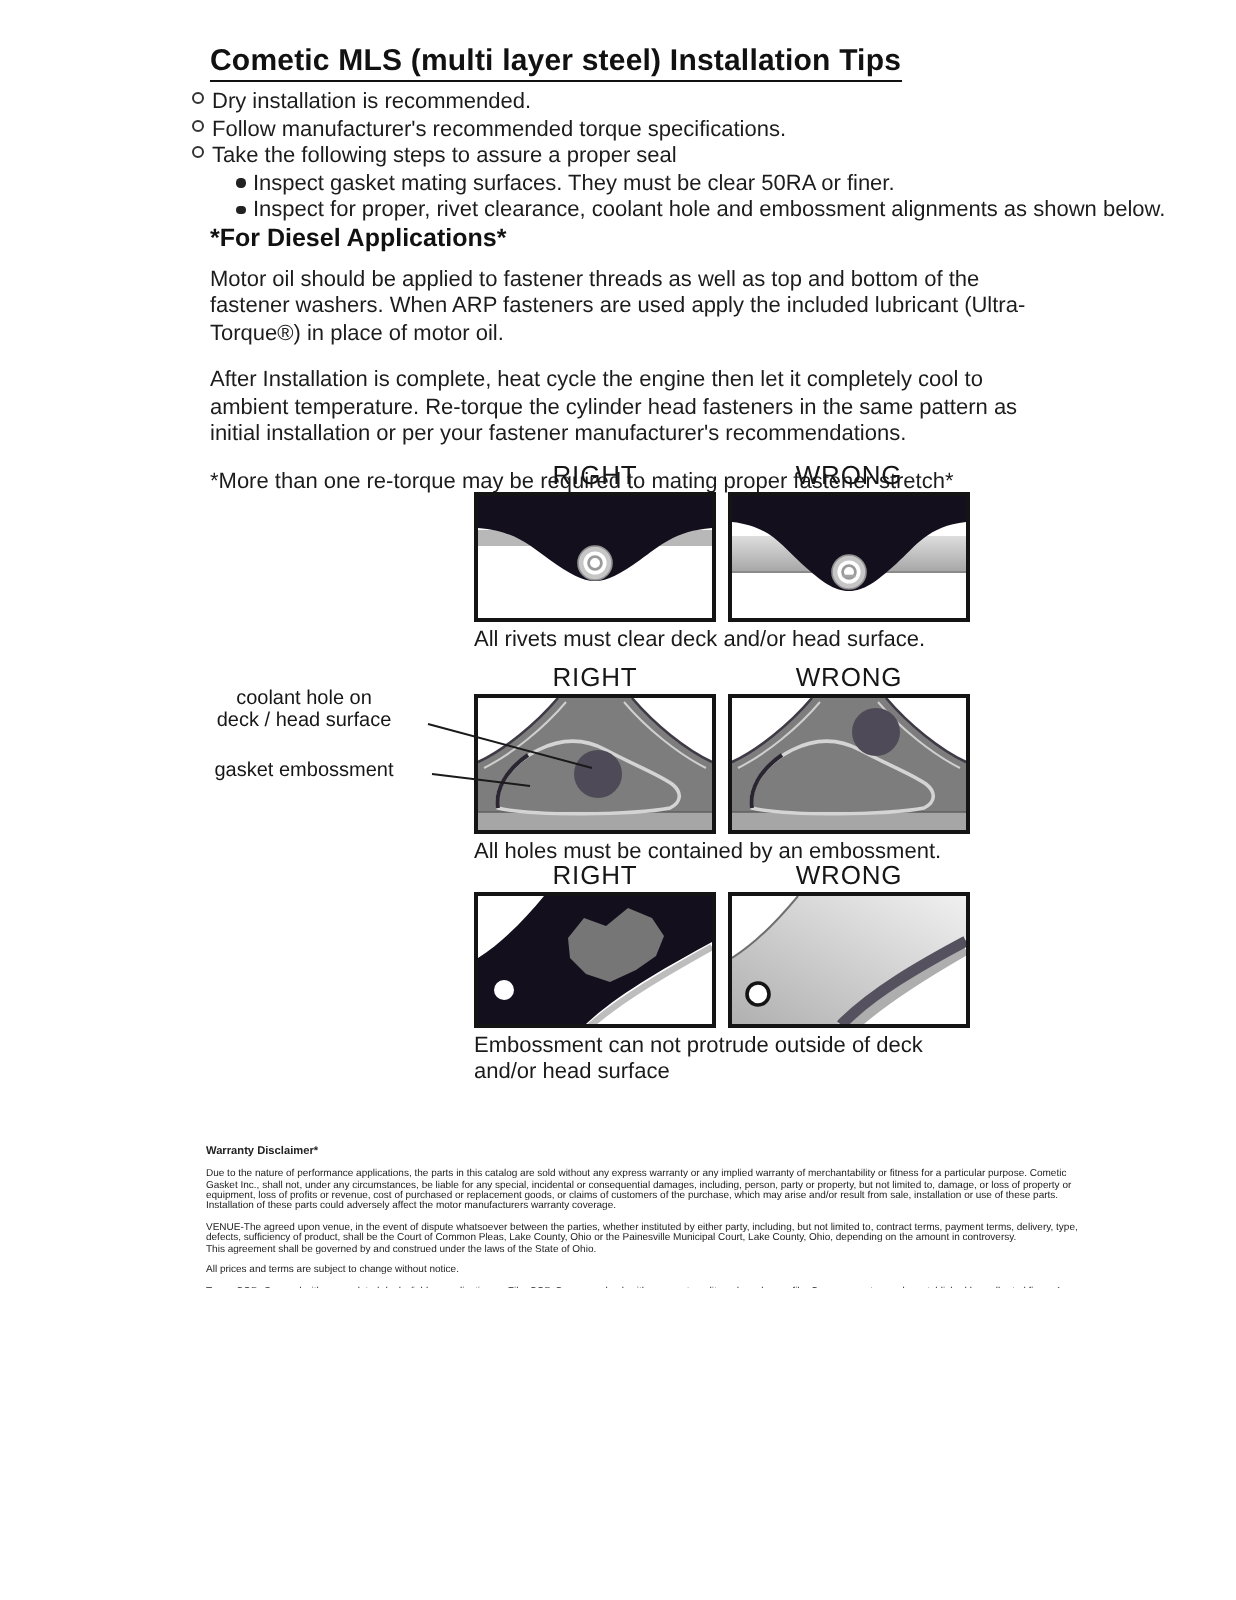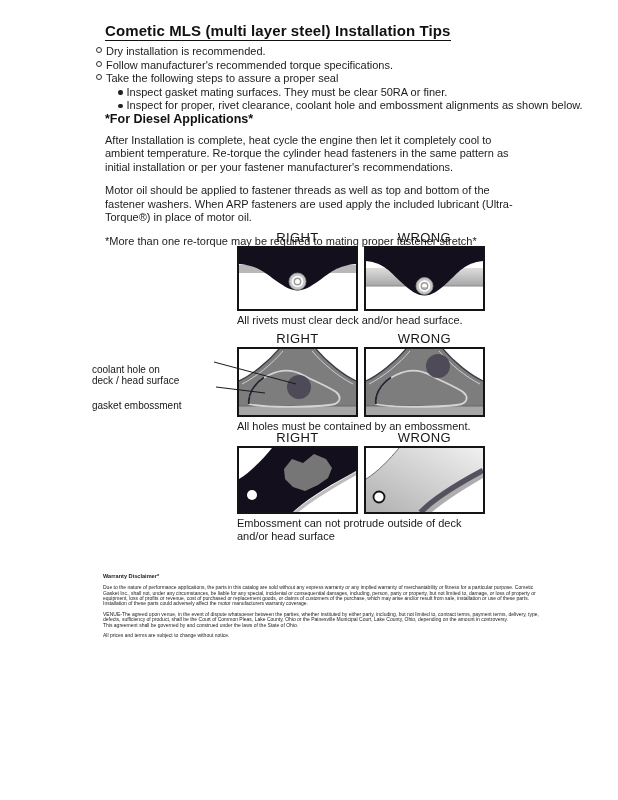--- a/index.html
+++ b/index.html
@@ -26,21 +26,21 @@
   .dg-row { position:absolute; }
   .dg-labels { display:flex; gap:6px; }
   .dg-label { width:121px; text-align:center; font-size:13px; letter-spacing:0.4px; color:#161616; }
   .dg-boxes { display:flex; gap:6px; margin-top:1px; }
   .dg-box { width:121px; box-sizing:border-box; border:2px solid #141414; background:#fff; line-height:0; }
   .h65 { height:65px; } .h70 { height:70px; } .h68 { height:68px; }
   .dg-caption { font-size:11px; line-height:13px; margin-top:3px; color:#1a1a1a; }
   .indent { margin-left:137px; }
   .cap-narrow { width:250px; }
 
-  .side-label { position:absolute; width:120px; text-align:left; font-size:10px; line-height:10.5px; color:#161616;margin-top:20px; }
+  .side-label { position:absolute; width:120px; text-align:center; font-size:10px; line-height:10.5px; color:#161616; }
   .leader-svg { position:absolute; left:0; top:0; pointer-events:none; }
 
   .warranty { position:absolute; left:103px; top:574px; width:440px; font-size:5px; line-height:5.3px; color:#222; }
   .warranty h3 { font-size:5.6px; font-weight:bold; margin:0 0 6px 0; }
   .warranty p { margin:0 0 5.5px 0; white-space:pre-line; }
 
   .page-code { position:absolute; left:388px; top:756px; font-size:15px; color:#2a2a2a; letter-spacing:0.3px;margin-left:24px; }
 </style>
 </head>
 <body>
@@ -52,22 +52,22 @@
   <div class="intro">
     <div class="li"><span class="blt"></span><span>Dry installation is recommended.</span></div>
     <div class="li"><span class="blt"></span><span>Follow manufacturer's recommended torque specifications.</span></div>
     <div class="li"><span class="blt"></span><span>Take the following steps to assure a proper seal</span></div>
     <div class="li sub"><span class="dot"></span><span>Inspect gasket mating surfaces.  They must be clear 50RA or finer.</span></div>
     <div class="li sub"><span class="dot"></span><span>Inspect for proper, rivet clearance, coolant hole and embossment alignments as shown below.</span></div>
   </div>
 
   <div class="diesel">
     <h2>*For Diesel Applications*</h2>
+    <p>Motor oil should be applied to fastener threads as well as top and bottom of the fastener washers. When ARP fasteners are used apply the included lubricant (Ultra-Torque®) in place of motor oil.</p>
     <p>After Installation is complete, heat cycle the engine then let it completely cool to ambient temperature. Re-torque the cylinder head fasteners in the same pattern as initial installation or per your fastener manufacturer's recommendations.</p>
-    <p>Motor oil should be applied to fastener threads as well as top and bottom of the fastener washers. When ARP fasteners are used apply the included lubricant (Ultra-Torque®) in place of motor oil.</p>
     <p>*More than one re-torque may be required to mating proper fastener stretch*</p>
   </div>
 
   <div class="dg-row" style="left:237px; top:230px;">
     <div class="dg-labels">
       <div class="dg-label">RIGHT</div>
       <div class="dg-label">WRONG</div>
     </div>
     <div class="dg-boxes">
       <div class="dg-box h65">

